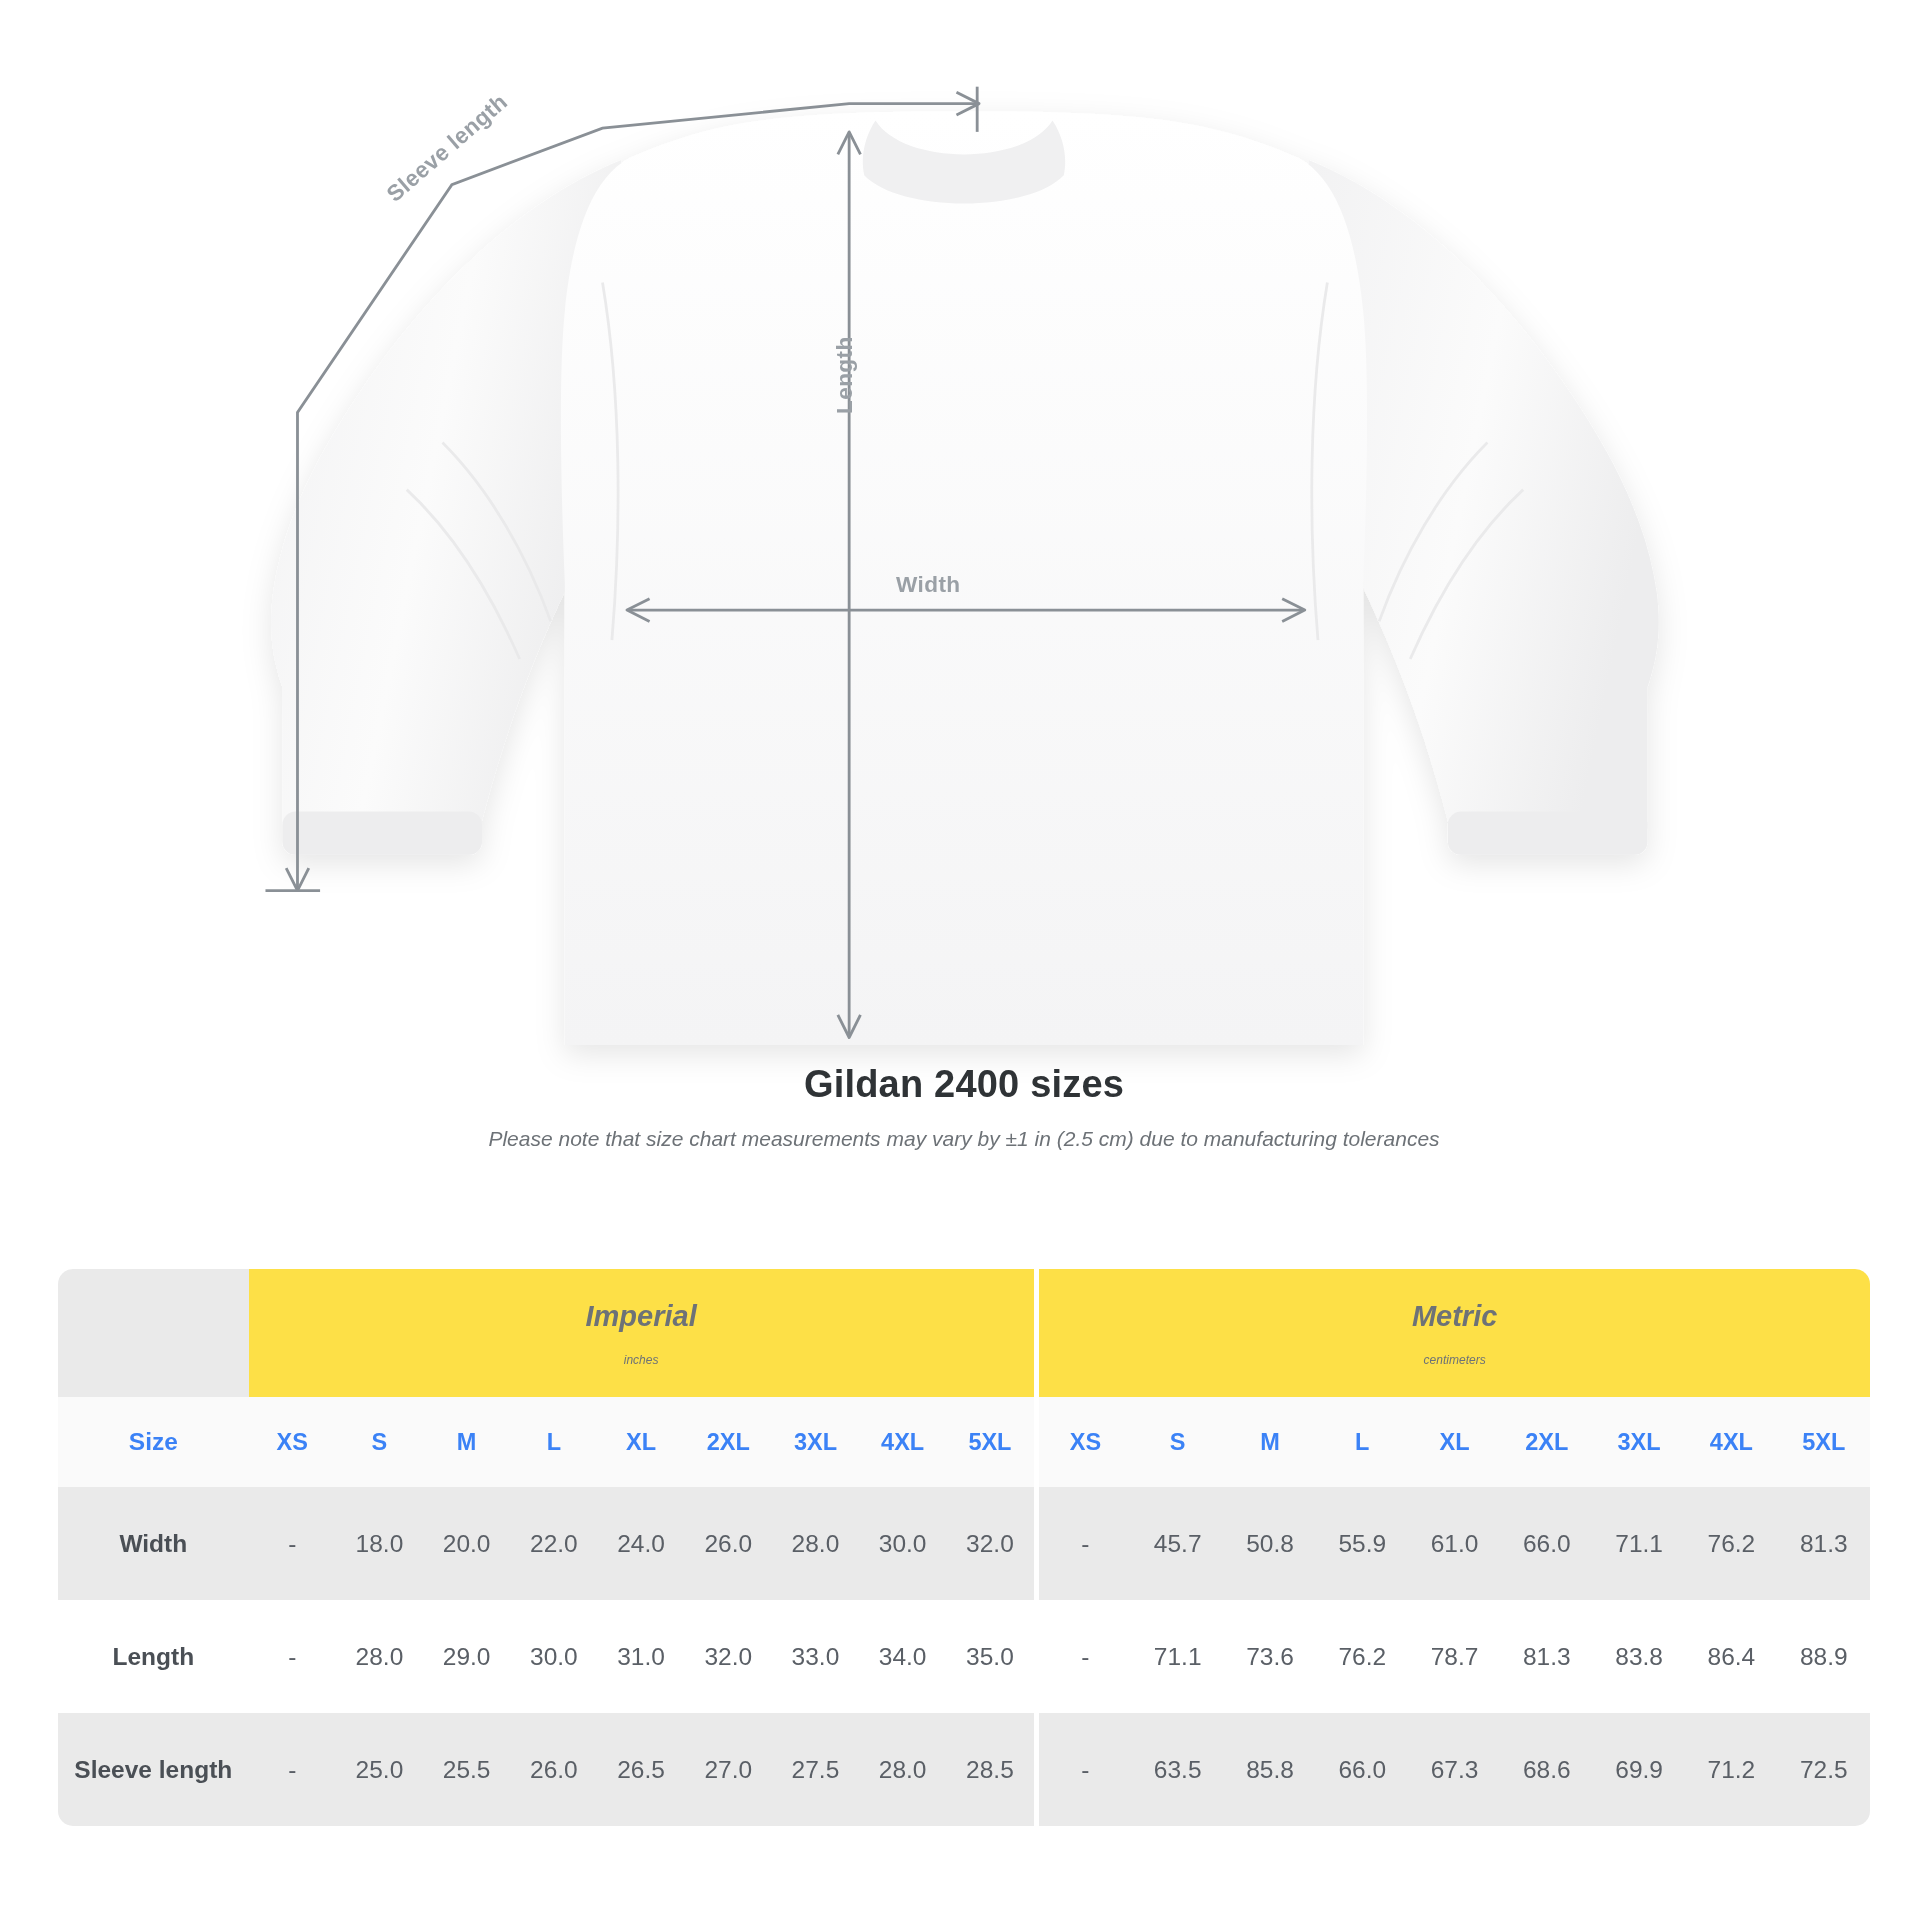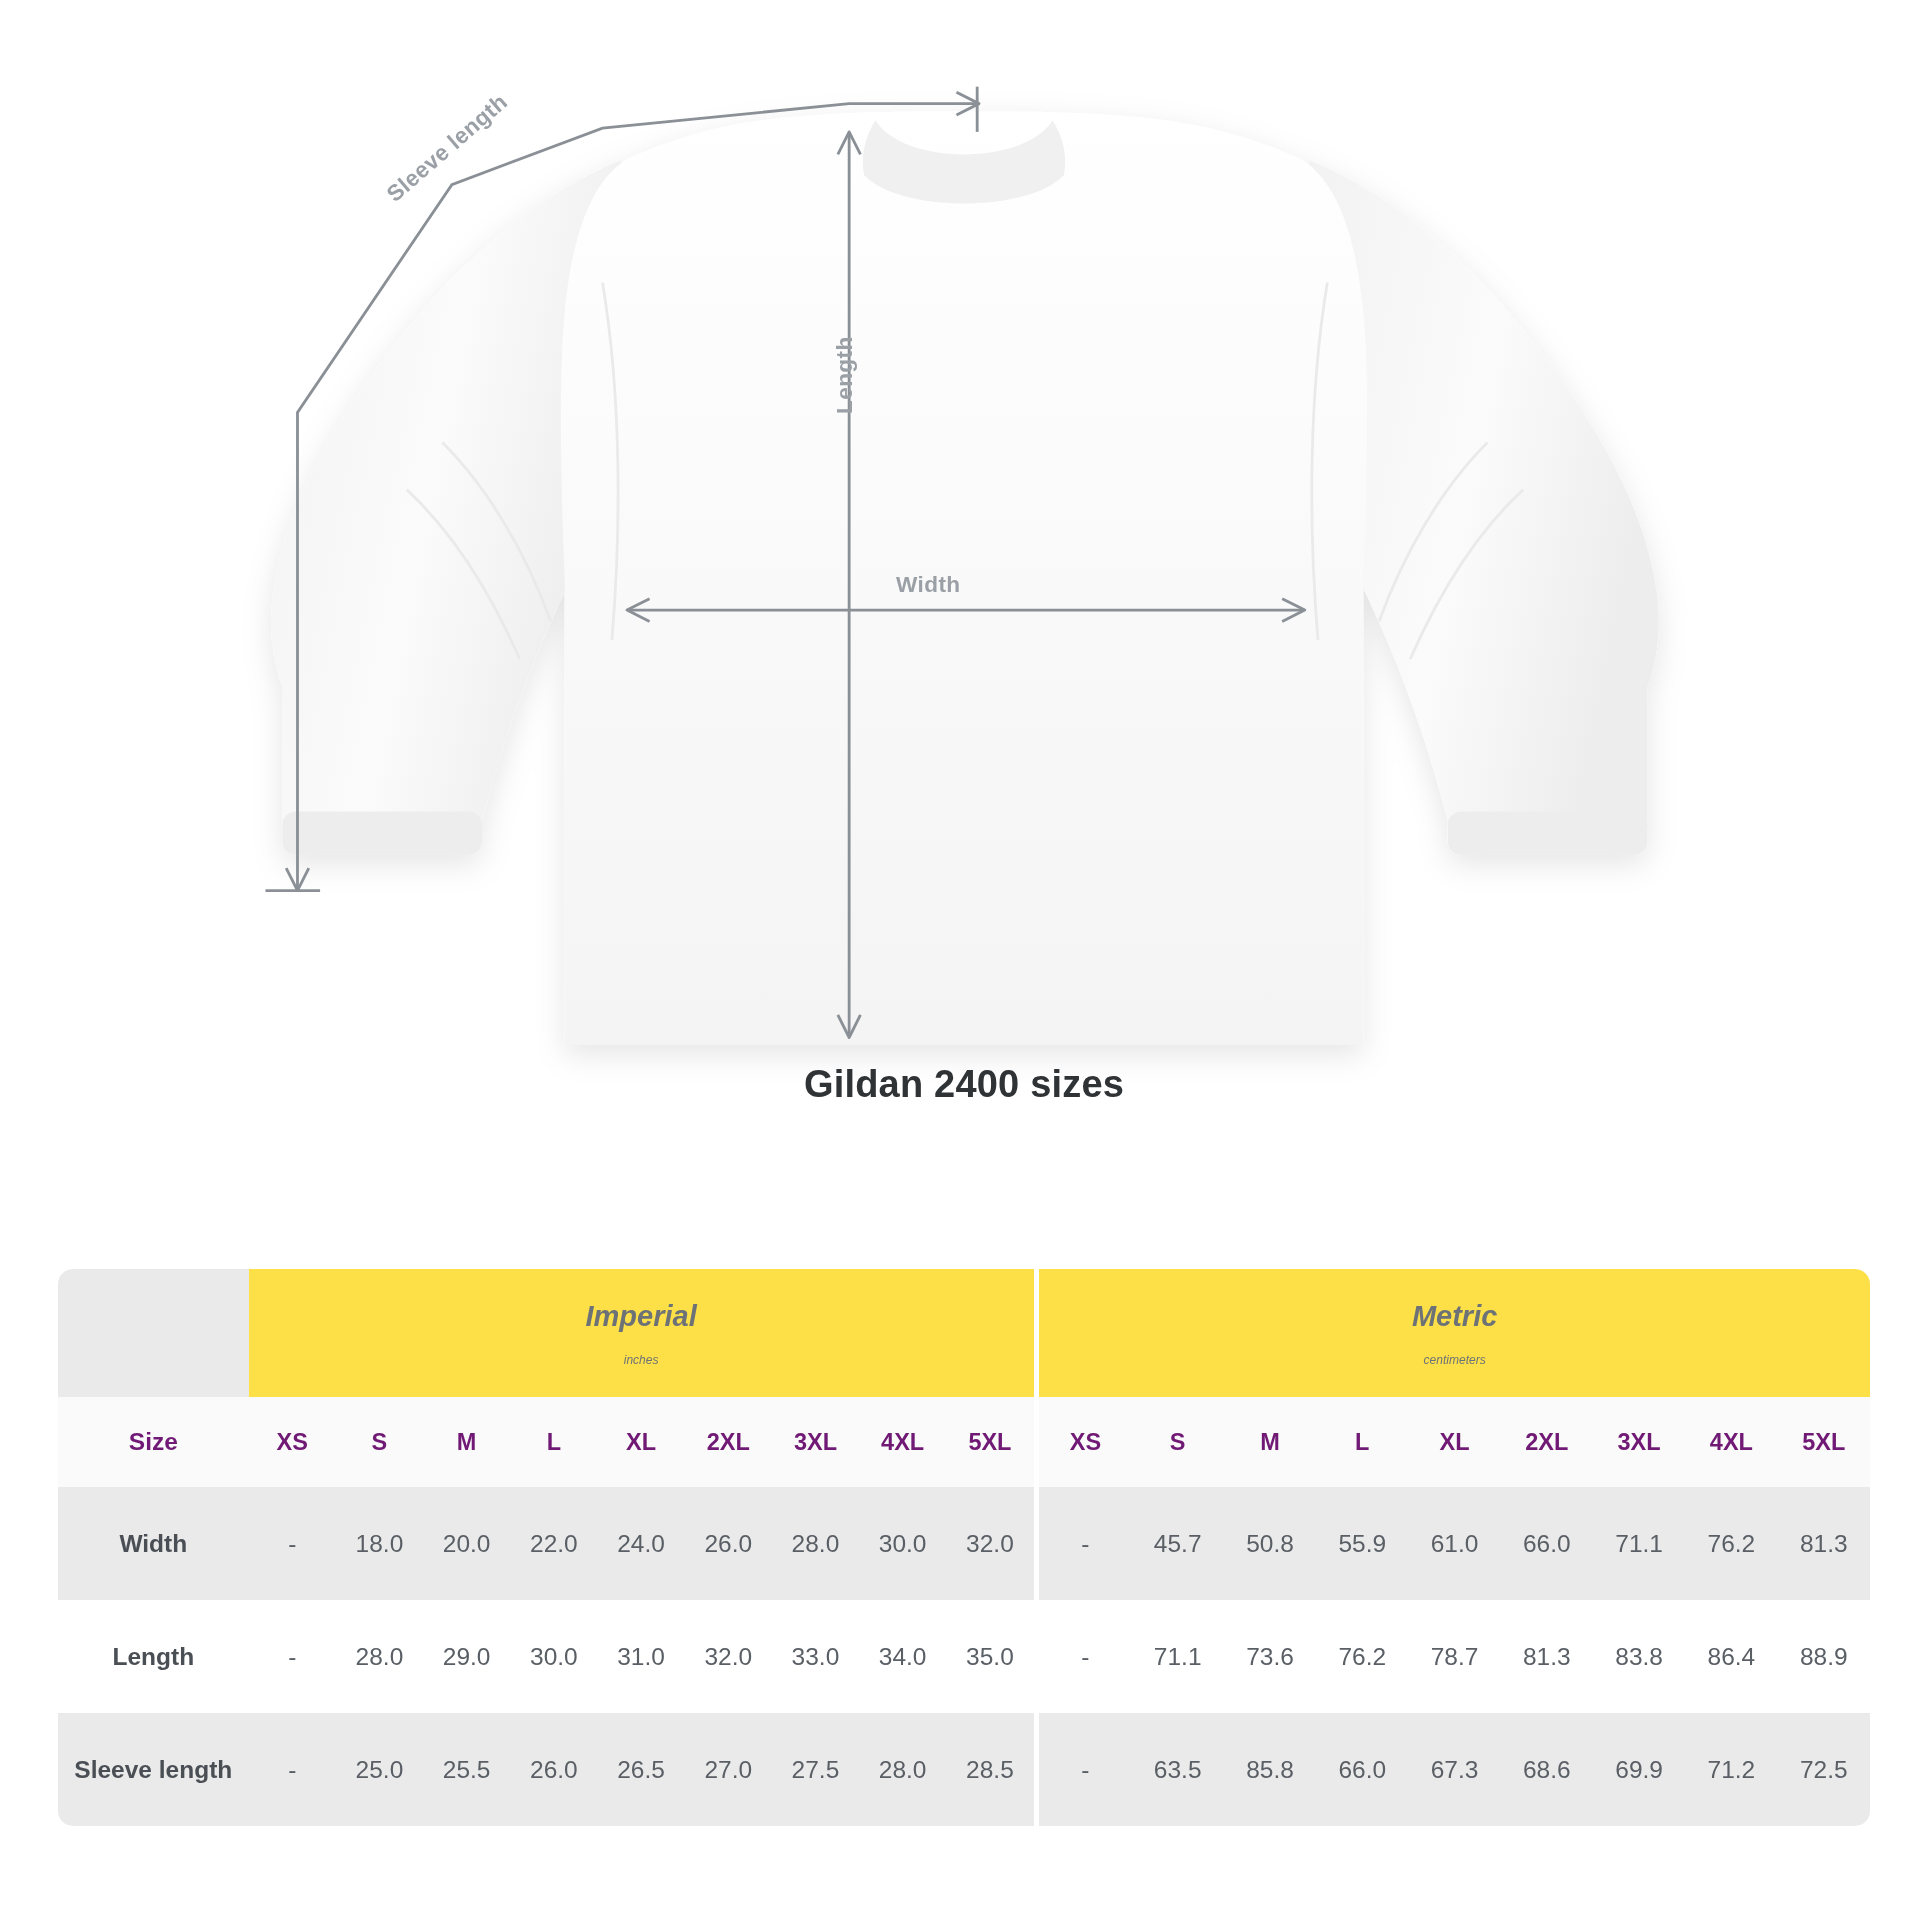--- a/index.html
+++ b/index.html
@@ -122,21 +122,21 @@
     color: #6d7277;
     margin-top: 20px;
   }
   .size-row td {
     background: #fafafa;
     height: 90px;
     text-align: center;
     vertical-align: middle;
     font-size: 23.5px;
     font-weight: bold;
-    color: #701a75;
+    color: #3b82f6;
   }
   .size-row td.rowhead {
     font-size: 24.5px;
   }
   .data-row td {
     height: 113px;
     text-align: center;
     vertical-align: middle;
     font-size: 24.5px;
     color: #5a5f66;
@@ -226,20 +226,21 @@
       </svg>
     </div>
 
     <div class="dim-label label-width">Width</div>
     <div class="dim-label label-length">Length</div>
     <div class="dim-label label-sleeve">Sleeve length</div>
   </div>
 
   <div class="title-block">
     <h1 class="chart-title">Gildan 2400 sizes</h1>
+    <div class="chart-subtitle">Please note that size chart measurements may vary by ±1 in (2.5 cm) due to manufacturing tolerances</div>
   </div>
 
   <div class="table-wrap">
     <table class="size-table">
       <colgroup id="colgroup-holder">
           <col style="width: 188px;">
           <col style="width: 86px;">
           <col style="width: 86px;">
           <col style="width: 86px;">
           <col style="width: 86px;">

